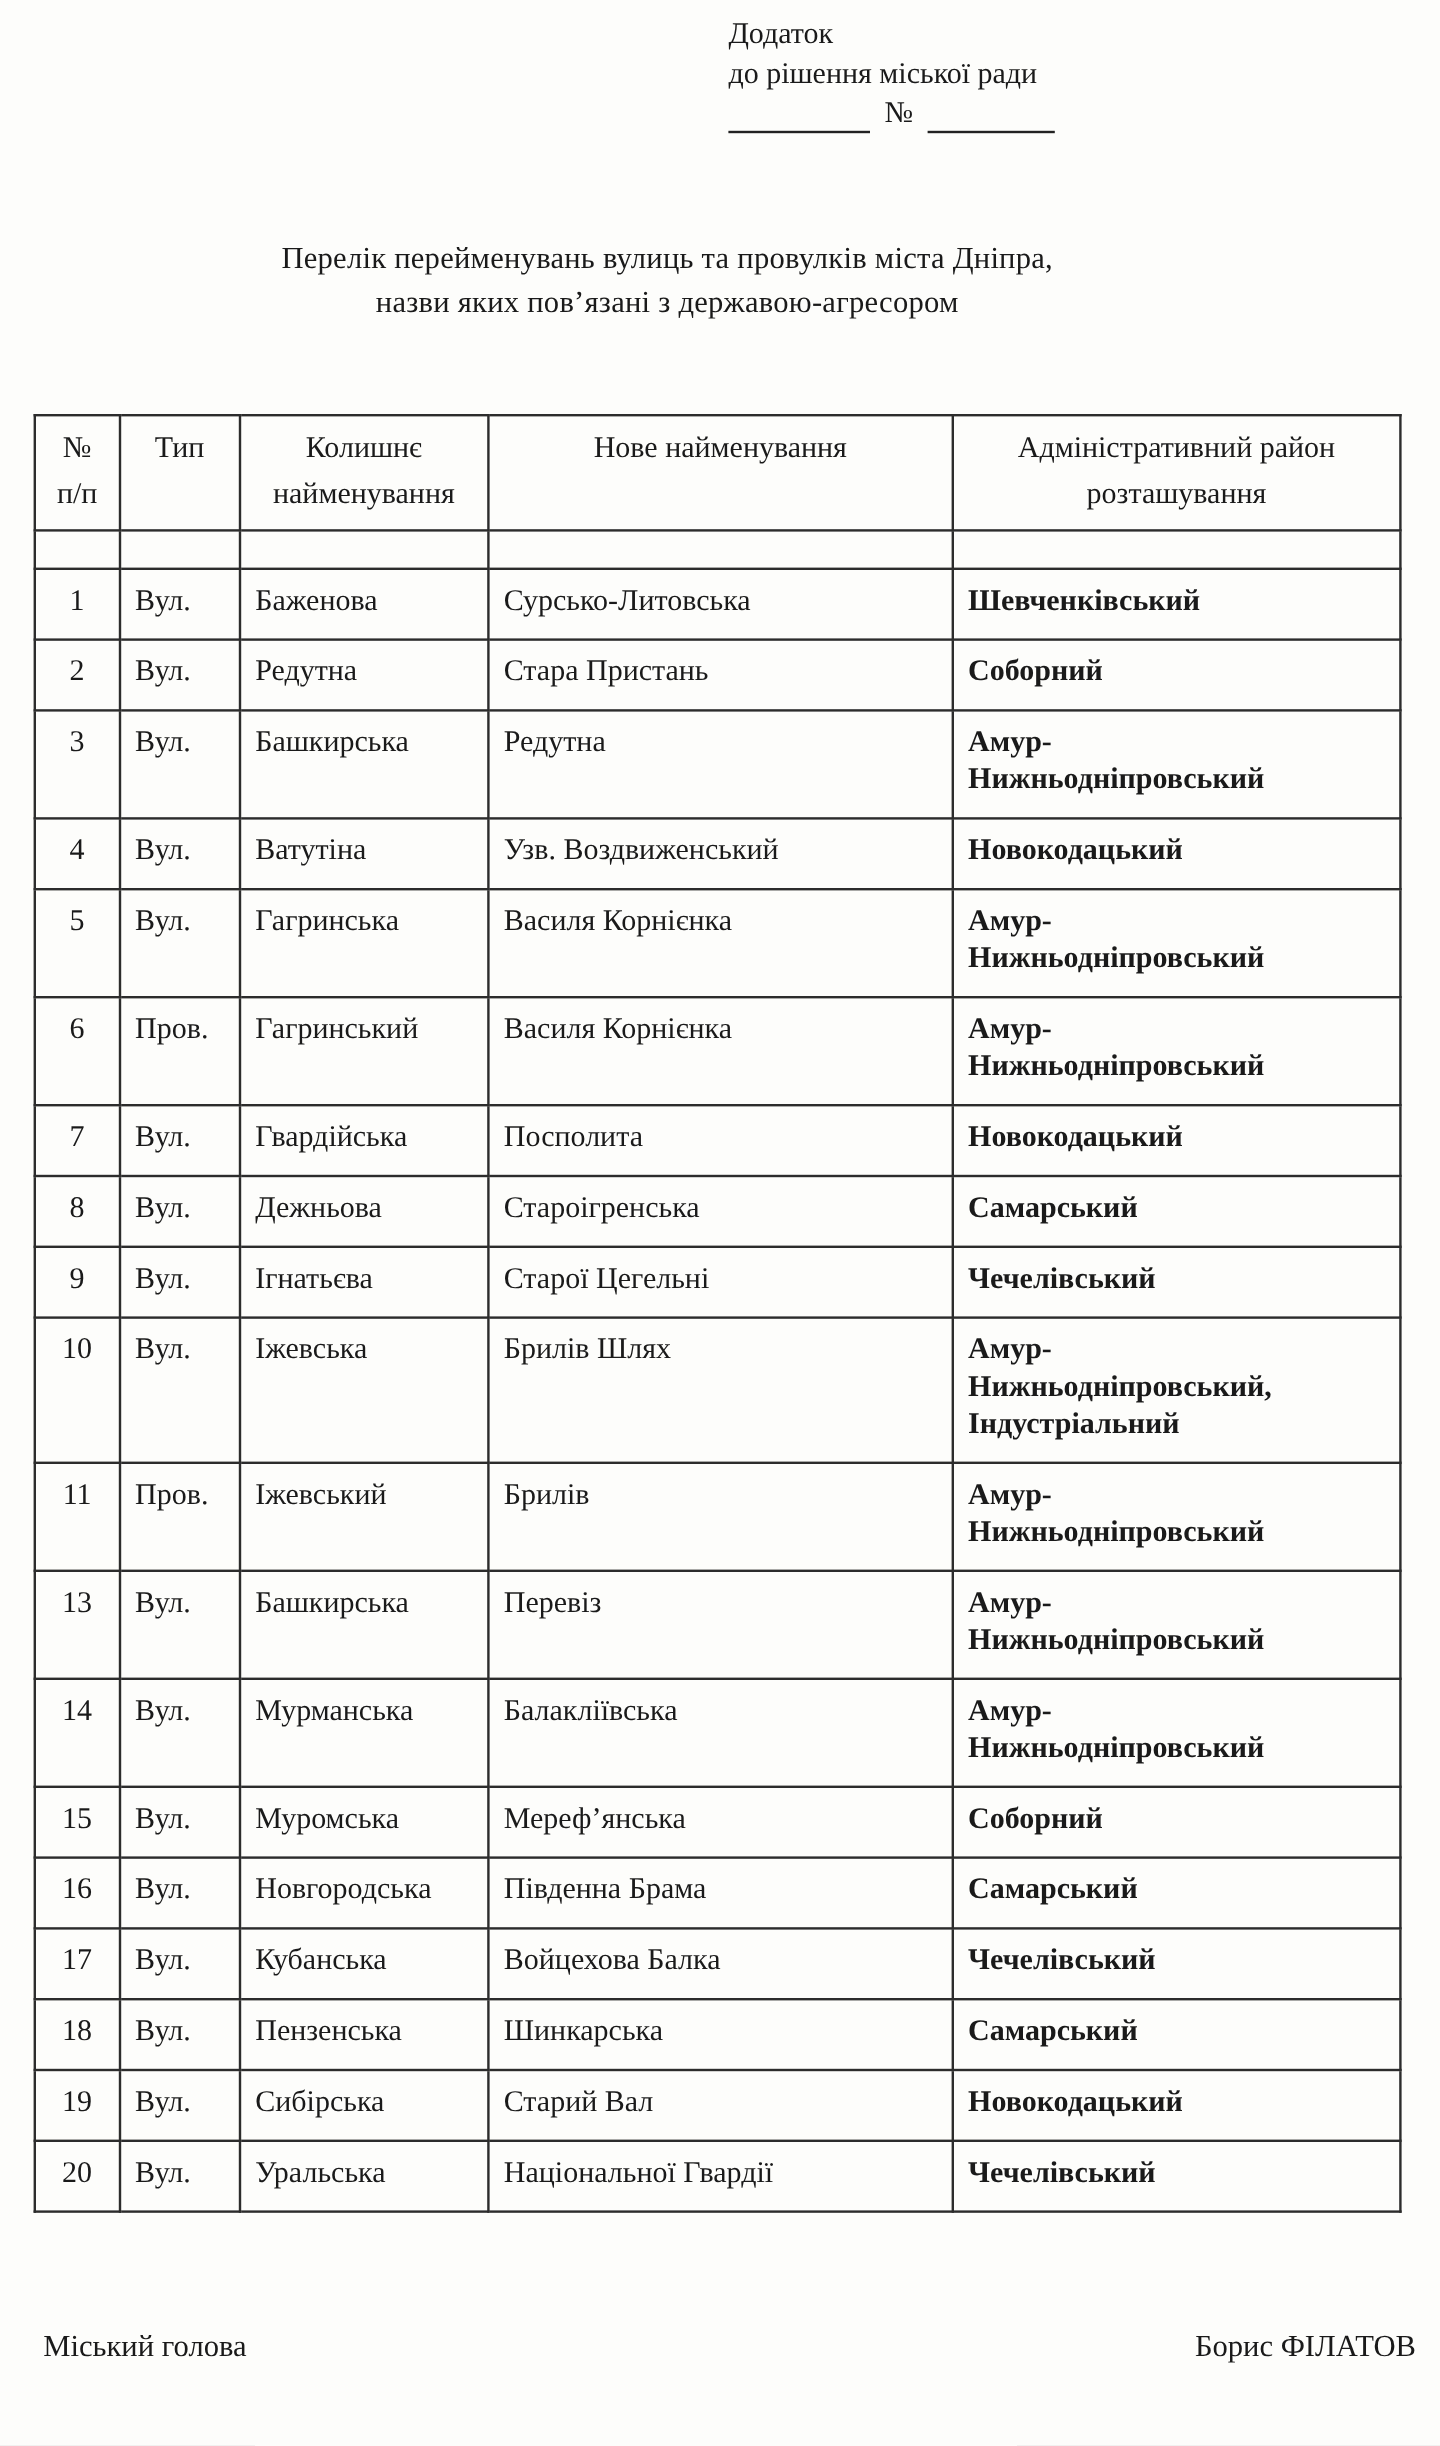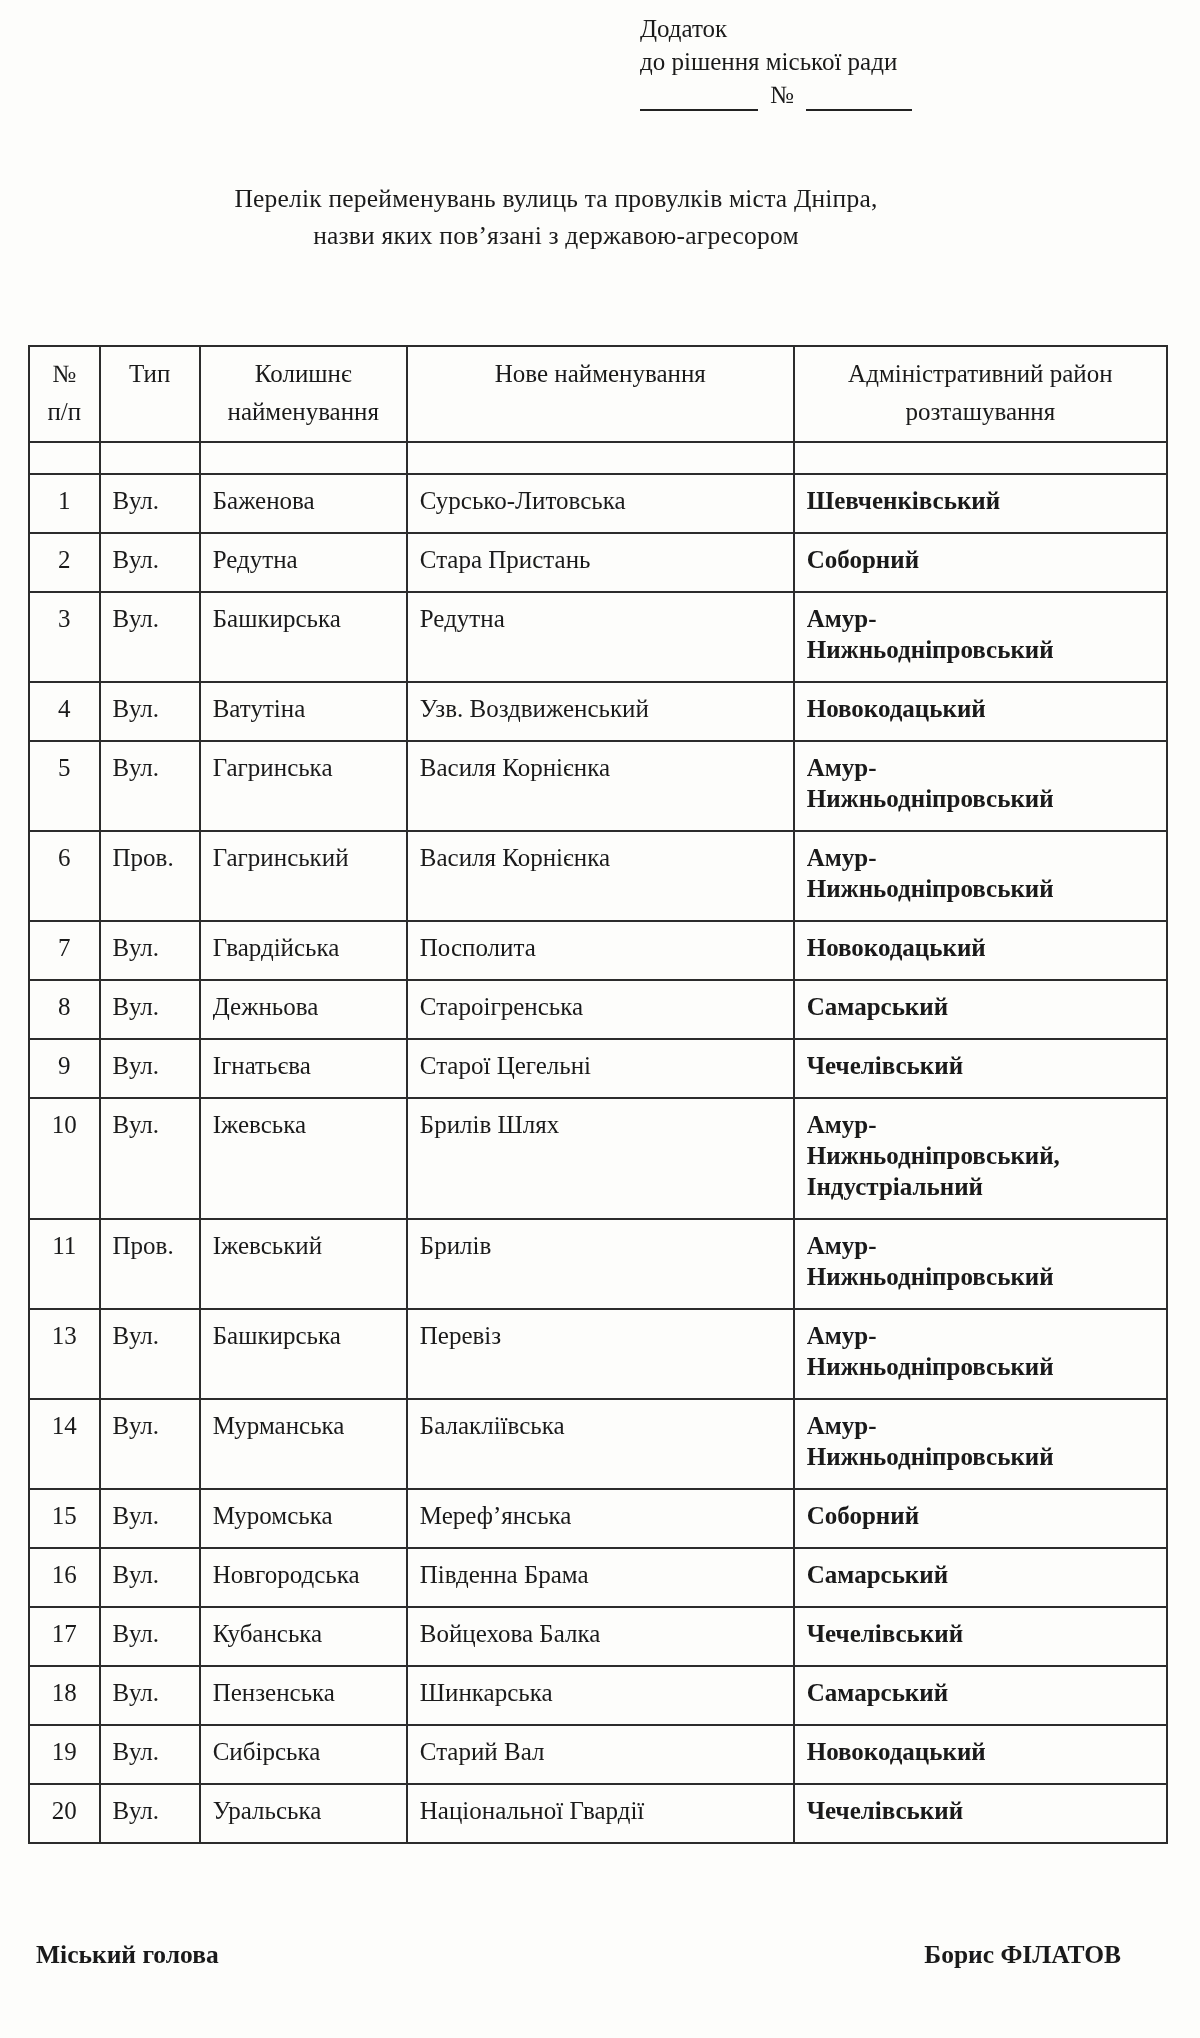--- a/index.html
+++ b/index.html
@@ -15,21 +15,21 @@
     background: #fdfdfb;
     color: #1a1a1a;
     font-family: "Liberation Serif", "DejaVu Serif", serif;
     overflow: hidden;
   }
 
   
   .appendix {
     position: absolute;
     top: 12px;
-    left: 640px;
+    left: 607px;
     width: 430px;
     font-size: 25px;
     line-height: 33px;
   }
   .appendix-number-line {
     display: flex;
     align-items: flex-end;
     gap: 12px;
     margin-top: 3px;
     height: 30px;
@@ -39,21 +39,21 @@
     border-bottom: 2px solid #222;
     height: 26px;
   }
   .blank-line.left  { width: 118px; }
   .blank-line.right { width: 106px; }
   .numero { font-size: 25px; }
 
   
   .doc-title {
     position: absolute;
-    top: 180px;
+    top: 196px;
     left: 112px;
     width: 888px;
     text-align: center;
     font-size: 25.5px;
     line-height: 37px;
     letter-spacing: 0.2px;
   }
 
   
   .table-wrap {
@@ -102,26 +102,25 @@
     padding: 0;
   }
 
   
   .footer {
     position: absolute;
     top: 1938px;
     left: 0;
     width: 1200px;
     box-sizing: border-box;
-    padding: 0 79px 0 36px;
+    padding: 0 20px 0 36px;
     display: flex;
     justify-content: space-between;
     font-size: 25.5px;
     line-height: 34px;
-    font-weight: bold;
   }
 </style>
 </head>
 <body>
 
 <div class="page">
 
   <div class="appendix">
     <div>Додаток</div>
     <div>до рішення міської ради</div>

